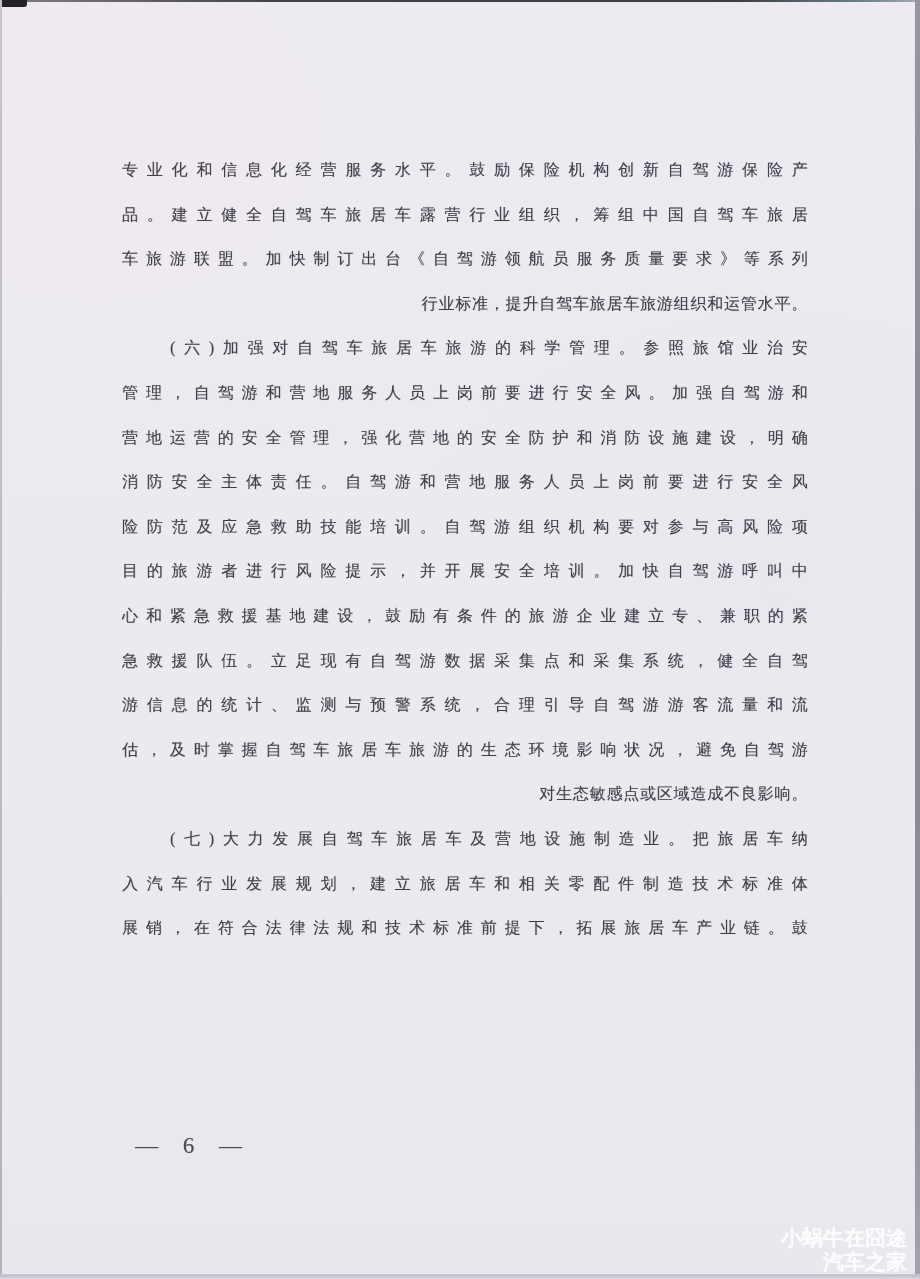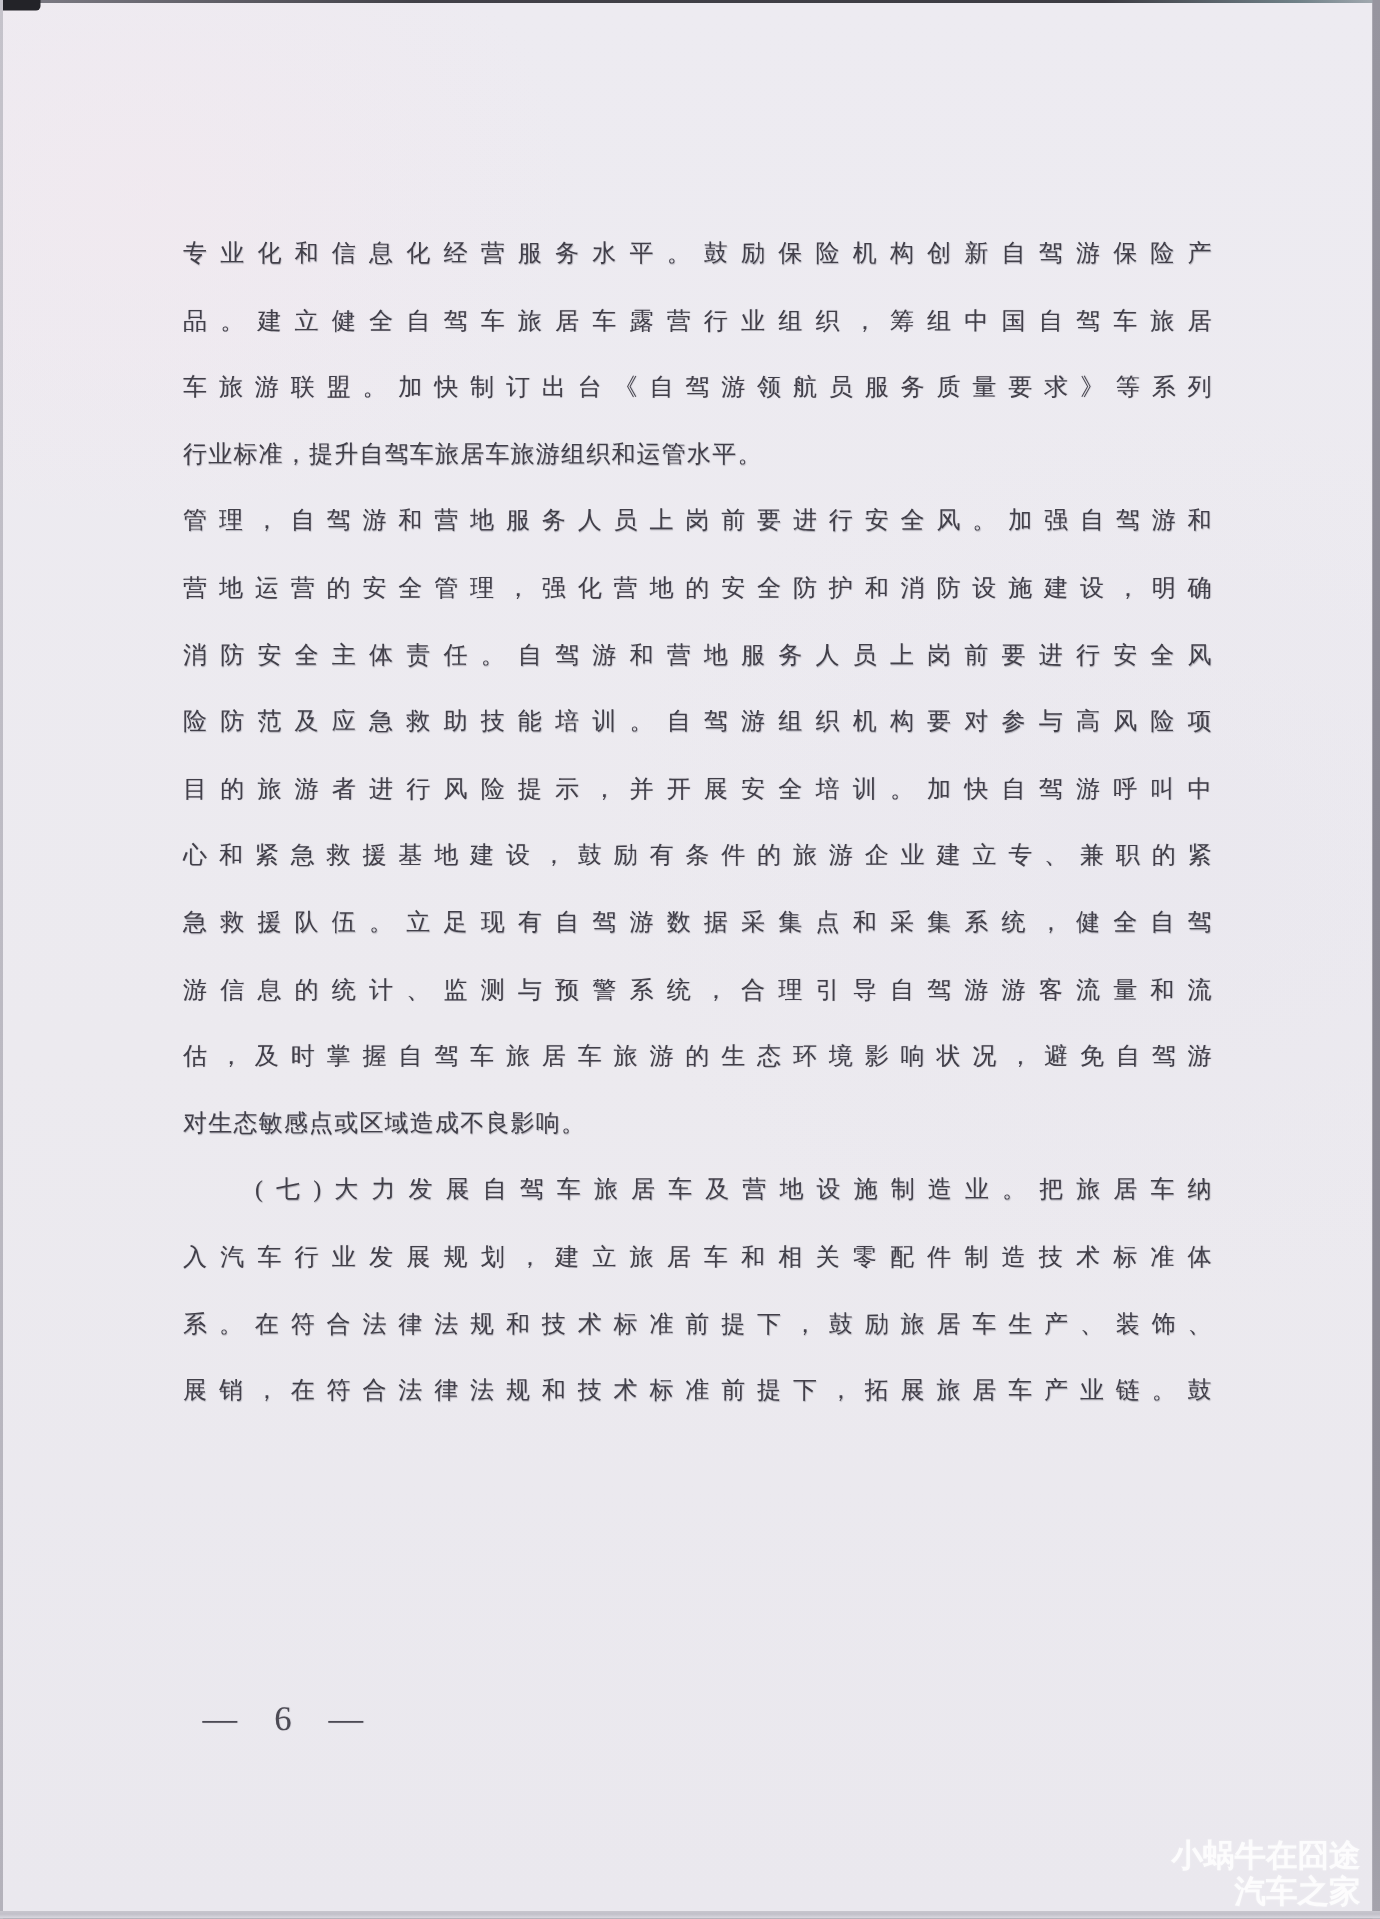--- a/index.html
+++ b/index.html
@@ -77,21 +77,21 @@
     color: #413f49;
     text-align: justify;
     text-align-last: justify;
     text-shadow: 0.4px 0.4px 0.7px rgba(72, 70, 84, 0.38);
     letter-spacing: 0.3px;
   }
   .line.indent {
     text-indent: 48px;
   }
   .line.end {
-    text-align: left;
+    text-align: right;
     text-align-last: auto;
     letter-spacing: 0.8px;
   }
   .page-number {
     position: absolute;
     left: 133px;
     top: 1128px;
     font-size: 23px;
     line-height: 32px;
     color: #4c4a54;
@@ -116,33 +116,33 @@
 </head>
 <body>
 
 <div class="sheet">
   <div class="content">
 
   <div class="line">专业化和信息化经营服务水平。鼓励保险机构创新自驾游保险产</div>
       <div class="line">品。建立健全自驾车旅居车露营行业组织，筹组中国自驾车旅居</div>
       <div class="line">车旅游联盟。加快制订出台《自驾游领航员服务质量要求》等系列</div>
       <div class="line end">行业标准，提升自驾车旅居车旅游组织和运管水平。</div>
+      <div class="line indent">(六)加强对自驾车旅居车旅游的科学管理。参照旅馆业治安</div>
       <div class="line">管理，自驾游和营地服务人员上岗前要进行安全风。加强自驾游和</div>
       <div class="line">营地运营的安全管理，强化营地的安全防护和消防设施建设，明确</div>
       <div class="line">消防安全主体责任。自驾游和营地服务人员上岗前要进行安全风</div>
       <div class="line">险防范及应急救助技能培训。自驾游组织机构要对参与高风险项</div>
       <div class="line">目的旅游者进行风险提示，并开展安全培训。加快自驾游呼叫中</div>
       <div class="line">心和紧急救援基地建设，鼓励有条件的旅游企业建立专、兼职的紧</div>
       <div class="line">急救援队伍。立足现有自驾游数据采集点和采集系统，健全自驾</div>
       <div class="line">游信息的统计、监测与预警系统，合理引导自驾游游客流量和流</div>
       <div class="line">估，及时掌握自驾车旅居车旅游的生态环境影响状况，避免自驾游</div>
       <div class="line end">对生态敏感点或区域造成不良影响。</div>
       <div class="line indent">(七)大力发展自驾车旅居车及营地设施制造业。把旅居车纳</div>
       <div class="line">入汽车行业发展规划，建立旅居车和相关零配件制造技术标准体</div>
-      <div class="line">系。在符合法律法规和技术标准前提下，鼓励旅居车生产、装饰、</div>
       <div class="line">展销，在符合法律法规和技术标准前提下，拓展旅居车产业链。鼓</div>
     </div>
 
   <div class="page-number">— 6 —</div>
 </div>
 
 <div class="edge-top"></div>
 <div class="corner-mark"></div>
 <div class="edge-left"></div>
 <div class="edge-right"></div>

